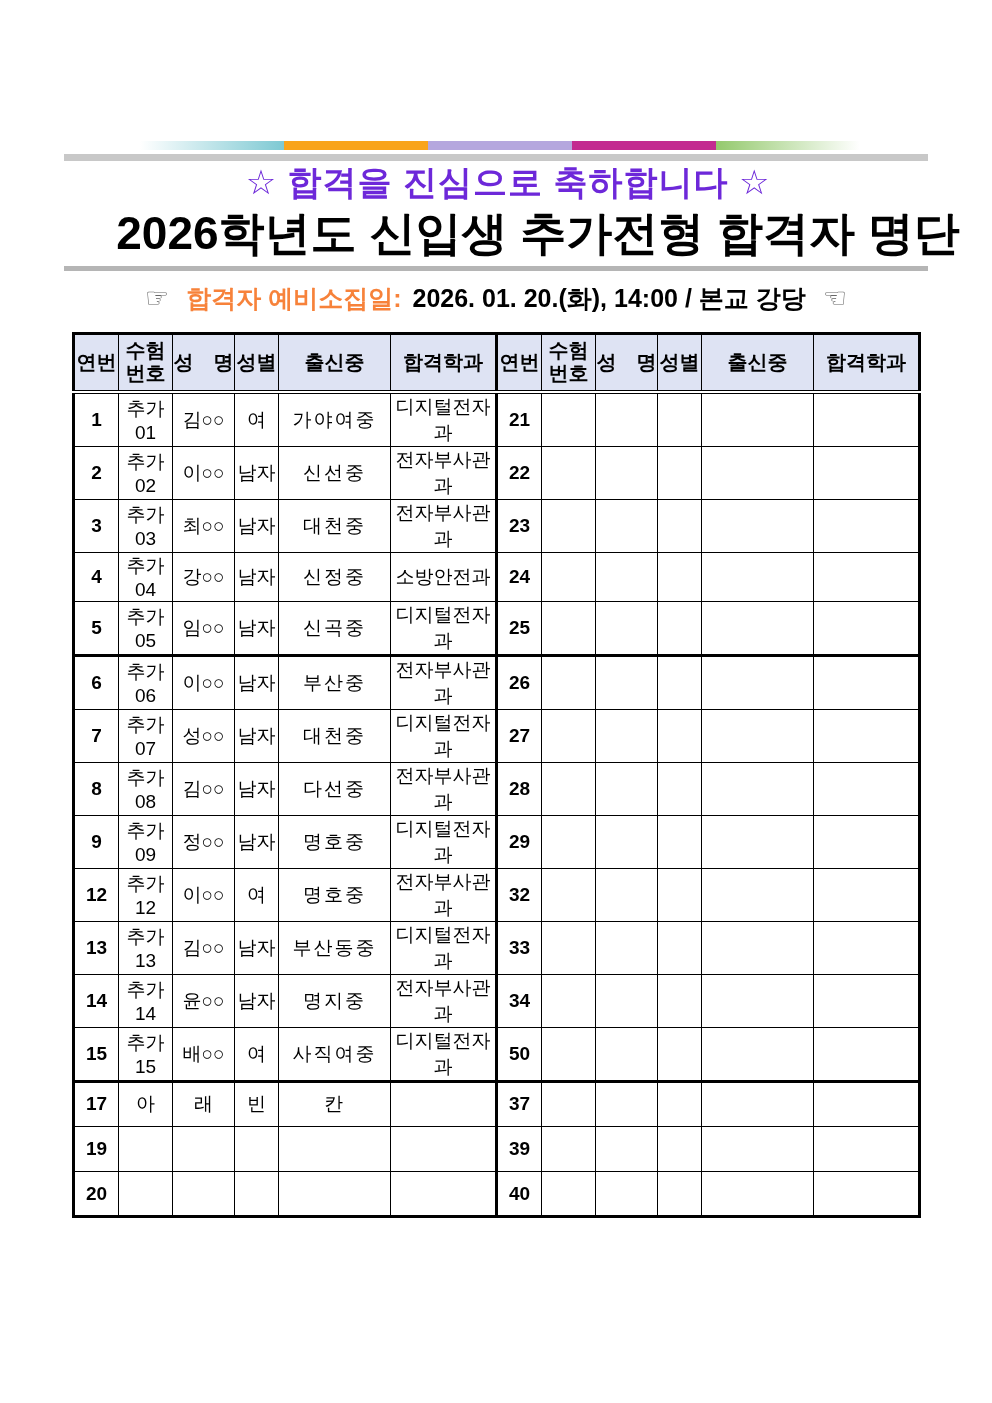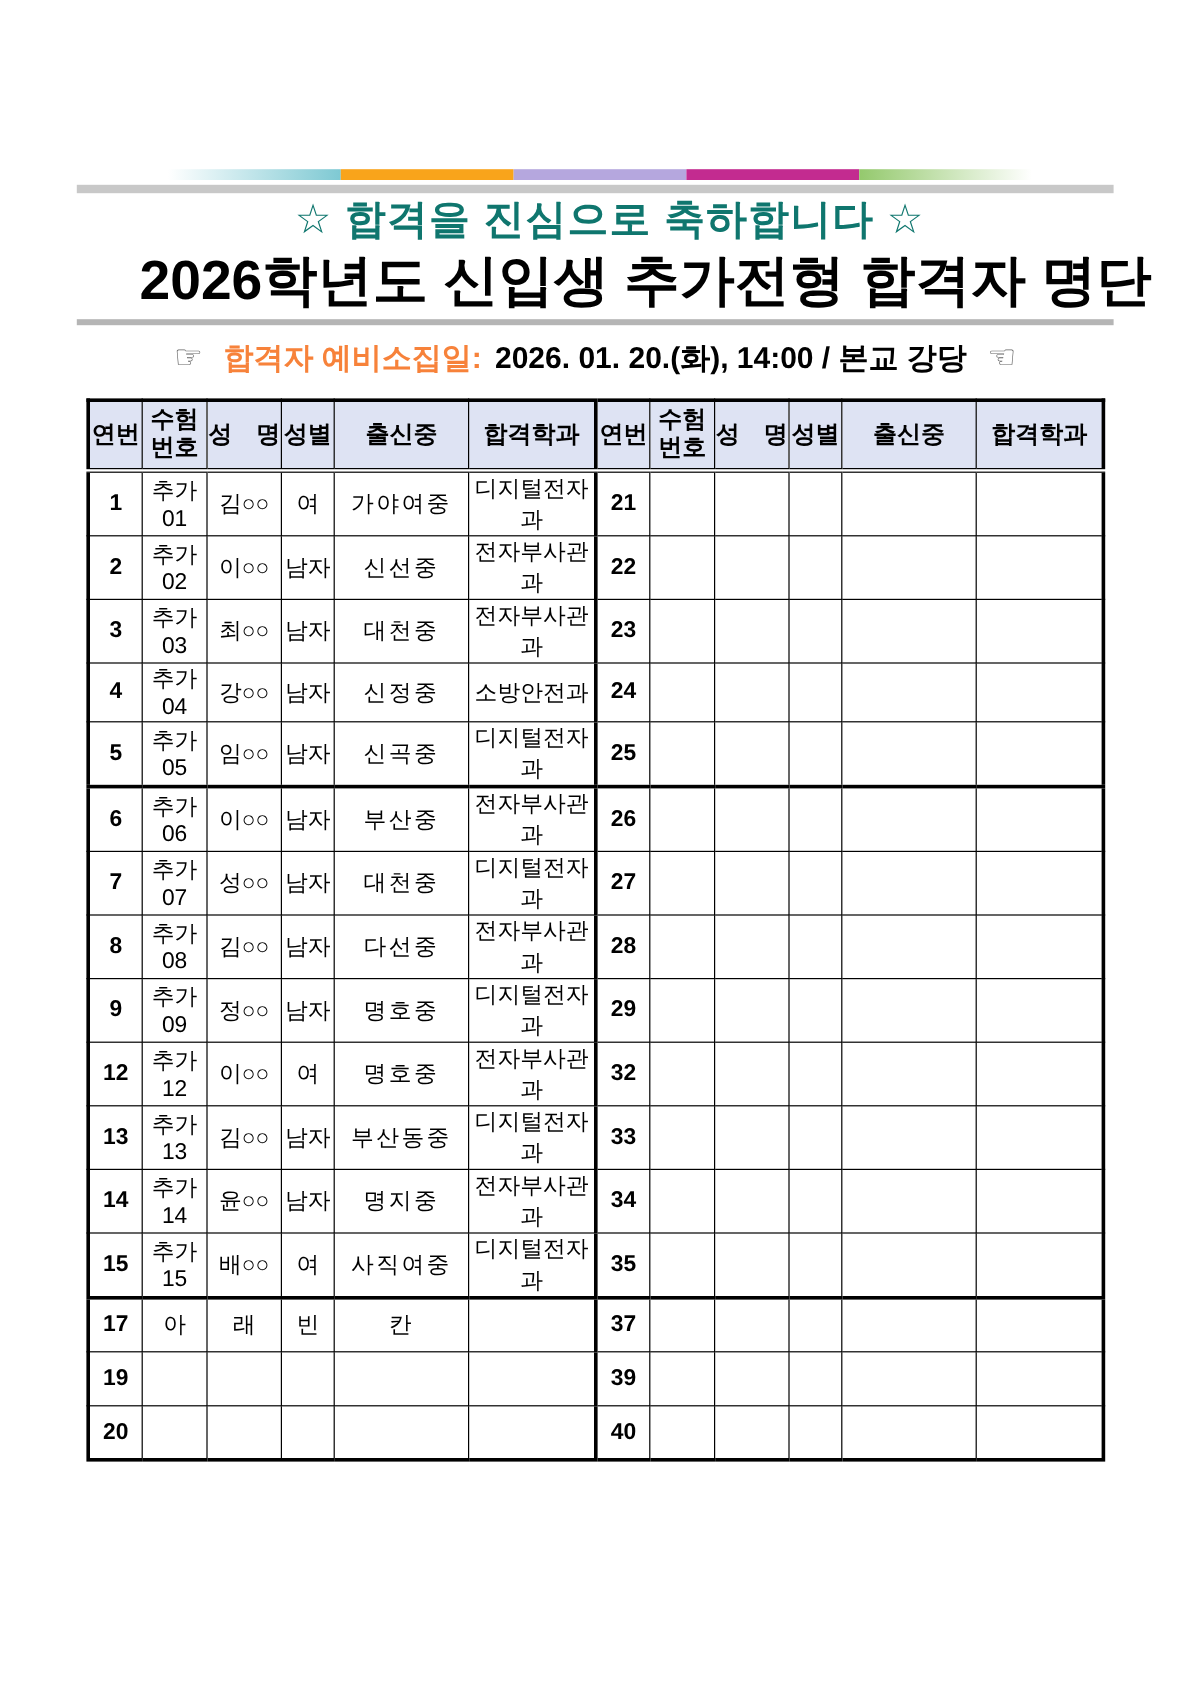--- a/index.html
+++ b/index.html
@@ -68,21 +68,21 @@
 
 <div class="deco-color-bar">
   <div class="seg" style="background: linear-gradient(to right, rgb(255, 255, 255), rgb(126, 201, 211));"></div>
   <div class="seg" style="background: rgb(249, 164, 27);"></div>
   <div class="seg" style="background: rgb(181, 167, 222);"></div>
   <div class="seg" style="background: rgb(195, 43, 144);"></div>
   <div class="seg" style="background: linear-gradient(to right, rgb(148, 201, 109), rgb(255, 255, 255));"></div>
 </div>
 <div class="gray-bar-top"></div>
 
-<div class="congrats-line" style="color: #0f766e; padding-left: 24px;">☆  합격을  진심으로  축하합니다  ☆</div>
+<div class="congrats-line" style="color: #6d28d9; padding-left: 24px;">☆  합격을  진심으로  축하합니다  ☆</div>
 
 <div class="page-title">2026학년도  신입생  추가전형  합격자  명단</div>
 
 <div class="gray-bar-mid"></div>
 
 <div class="notice-line">
   <span class="hand">☞</span>
   <span class="notice-label" style="color: rgb(247, 130, 58);">합격자  예비소집일:</span>
   <span class="notice-rest">2026.  01.  20.(화),  14:00  /  본교  강당</span>
   <span class="hand">☜</span>
@@ -291,21 +291,21 @@
           <td class="school"></td>
           <td></td>
         </tr>
         <tr class="group-end">
           <td class="seq">15</td>
           <td>추가15</td>
           <td>배○○</td>
           <td>여</td>
           <td class="school">사직여중</td>
           <td>디지털전자과</td>
-          <td class="seq mid-start">35</td>
+          <td class="seq mid-start">50</td>
           <td></td>
           <td></td>
           <td></td>
           <td class="school"></td>
           <td></td>
         </tr>
         <tr>
           <td class="seq">17</td>
           <td>아</td>
           <td>래</td>

